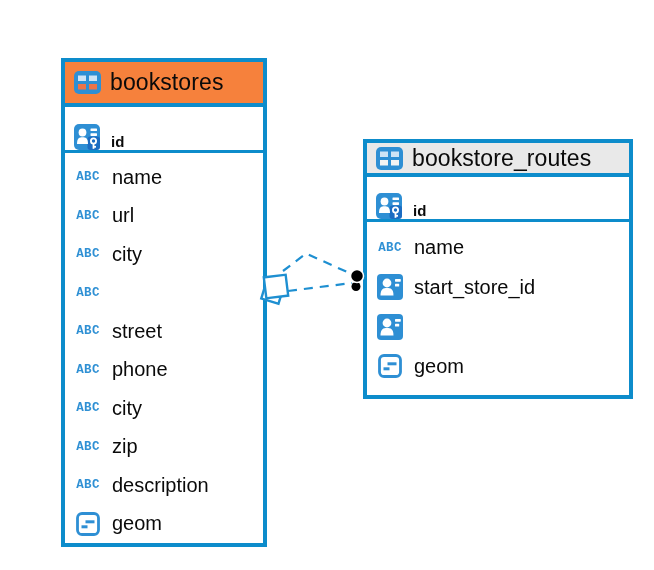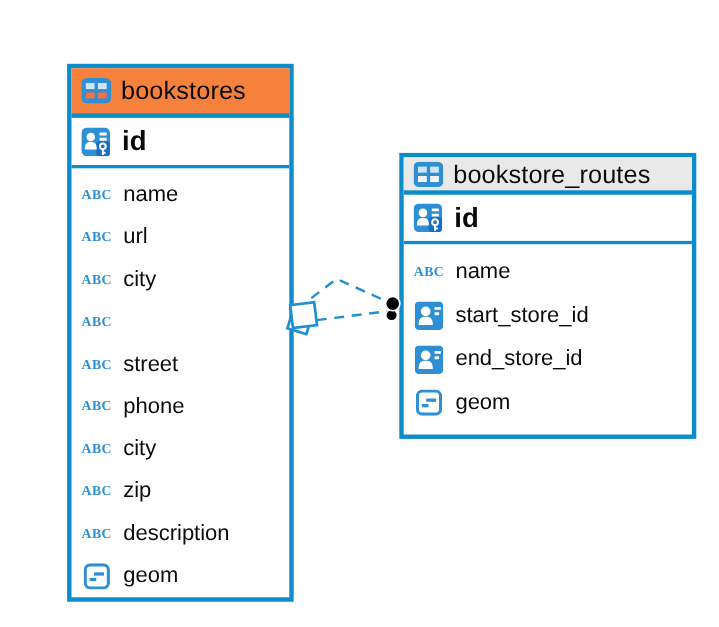--- a/index.html
+++ b/index.html
@@ -14,39 +14,39 @@
   #table-bookstores{left:61px;top:58px;width:206px;height:489px;}
   #table-bookstore-routes{left:363px;top:139px;width:270px;height:260px;}
   .thead{
     display:flex;align-items:center;gap:9px;padding-left:9px;
     box-sizing:border-box;border-bottom:4px solid #0d8ccb;
     font-size:23px;letter-spacing:.1px;white-space:nowrap;
   }
   #table-bookstores .thead{height:45px;background:#f6813c;--cellB:#ee7348;}
   #table-bookstore-routes .thead{height:34px;background:#e9e9e9;--cellB:#f3f3f3;}
   .id-row{
-    display:flex;align-items:center;gap:9px;padding-left:7px;
+    display:flex;align-items:flex-end;gap:9px;padding-left:7px;
     box-sizing:border-box;border-bottom:3px solid #0d8ccb;
-    font-size:25px;font-weight:bold;white-space:nowrap;
+    font-size:15px;font-weight:bold;white-space:nowrap;
   }
   #table-bookstores .id-row{height:46px;}
   #table-bookstore-routes .id-row{height:45px;}
   .rows{box-sizing:border-box;}
   #table-bookstores .rows{padding-top:5px;}
   #table-bookstore-routes .rows{padding-top:6px;}
   .col-row{
     display:flex;align-items:center;gap:9px;padding-left:8px;
     font-size:20px;white-space:nowrap;
   }
   #table-bookstores .col-row{height:38.5px;}
   #table-bookstore-routes .col-row{height:39.5px;}
   .icon-box{width:30px;display:flex;justify-content:center;align-items:center;flex:0 0 30px;}
   .abc{
     font-size:12.5px;font-weight:800;color:#2f90d4;letter-spacing:.4px;
-    font-family:Liberation Serif, serif;
+    font-family:Liberation Mono, monospace;
   }
   .colname{color:#0a0a0a;}
   #connector{position:absolute;left:0;top:0;z-index:5;pointer-events:none;}
   #symdefs{position:absolute;width:0;height:0;overflow:hidden;}
 </style>
 </head>
 <body>
 
 <svg id="symdefs" aria-hidden="true">
   <defs>
@@ -178,21 +178,20 @@
             </svg>
         </span>
         <span class="colname">start_store_id</span>
       </div>
       <div class="col-row">
         <span class="icon-box">
           <svg width="26" height="26">
               <use href="#sym-ref"></use>
             </svg>
         </span>
-        <span class="colname">end_store_id</span>
       </div>
       <div class="col-row">
         <span class="icon-box">
           <svg width="24" height="24">
               <use href="#sym-geom"></use>
             </svg>
         </span>
         <span class="colname">geom</span>
       </div>
     </div>

